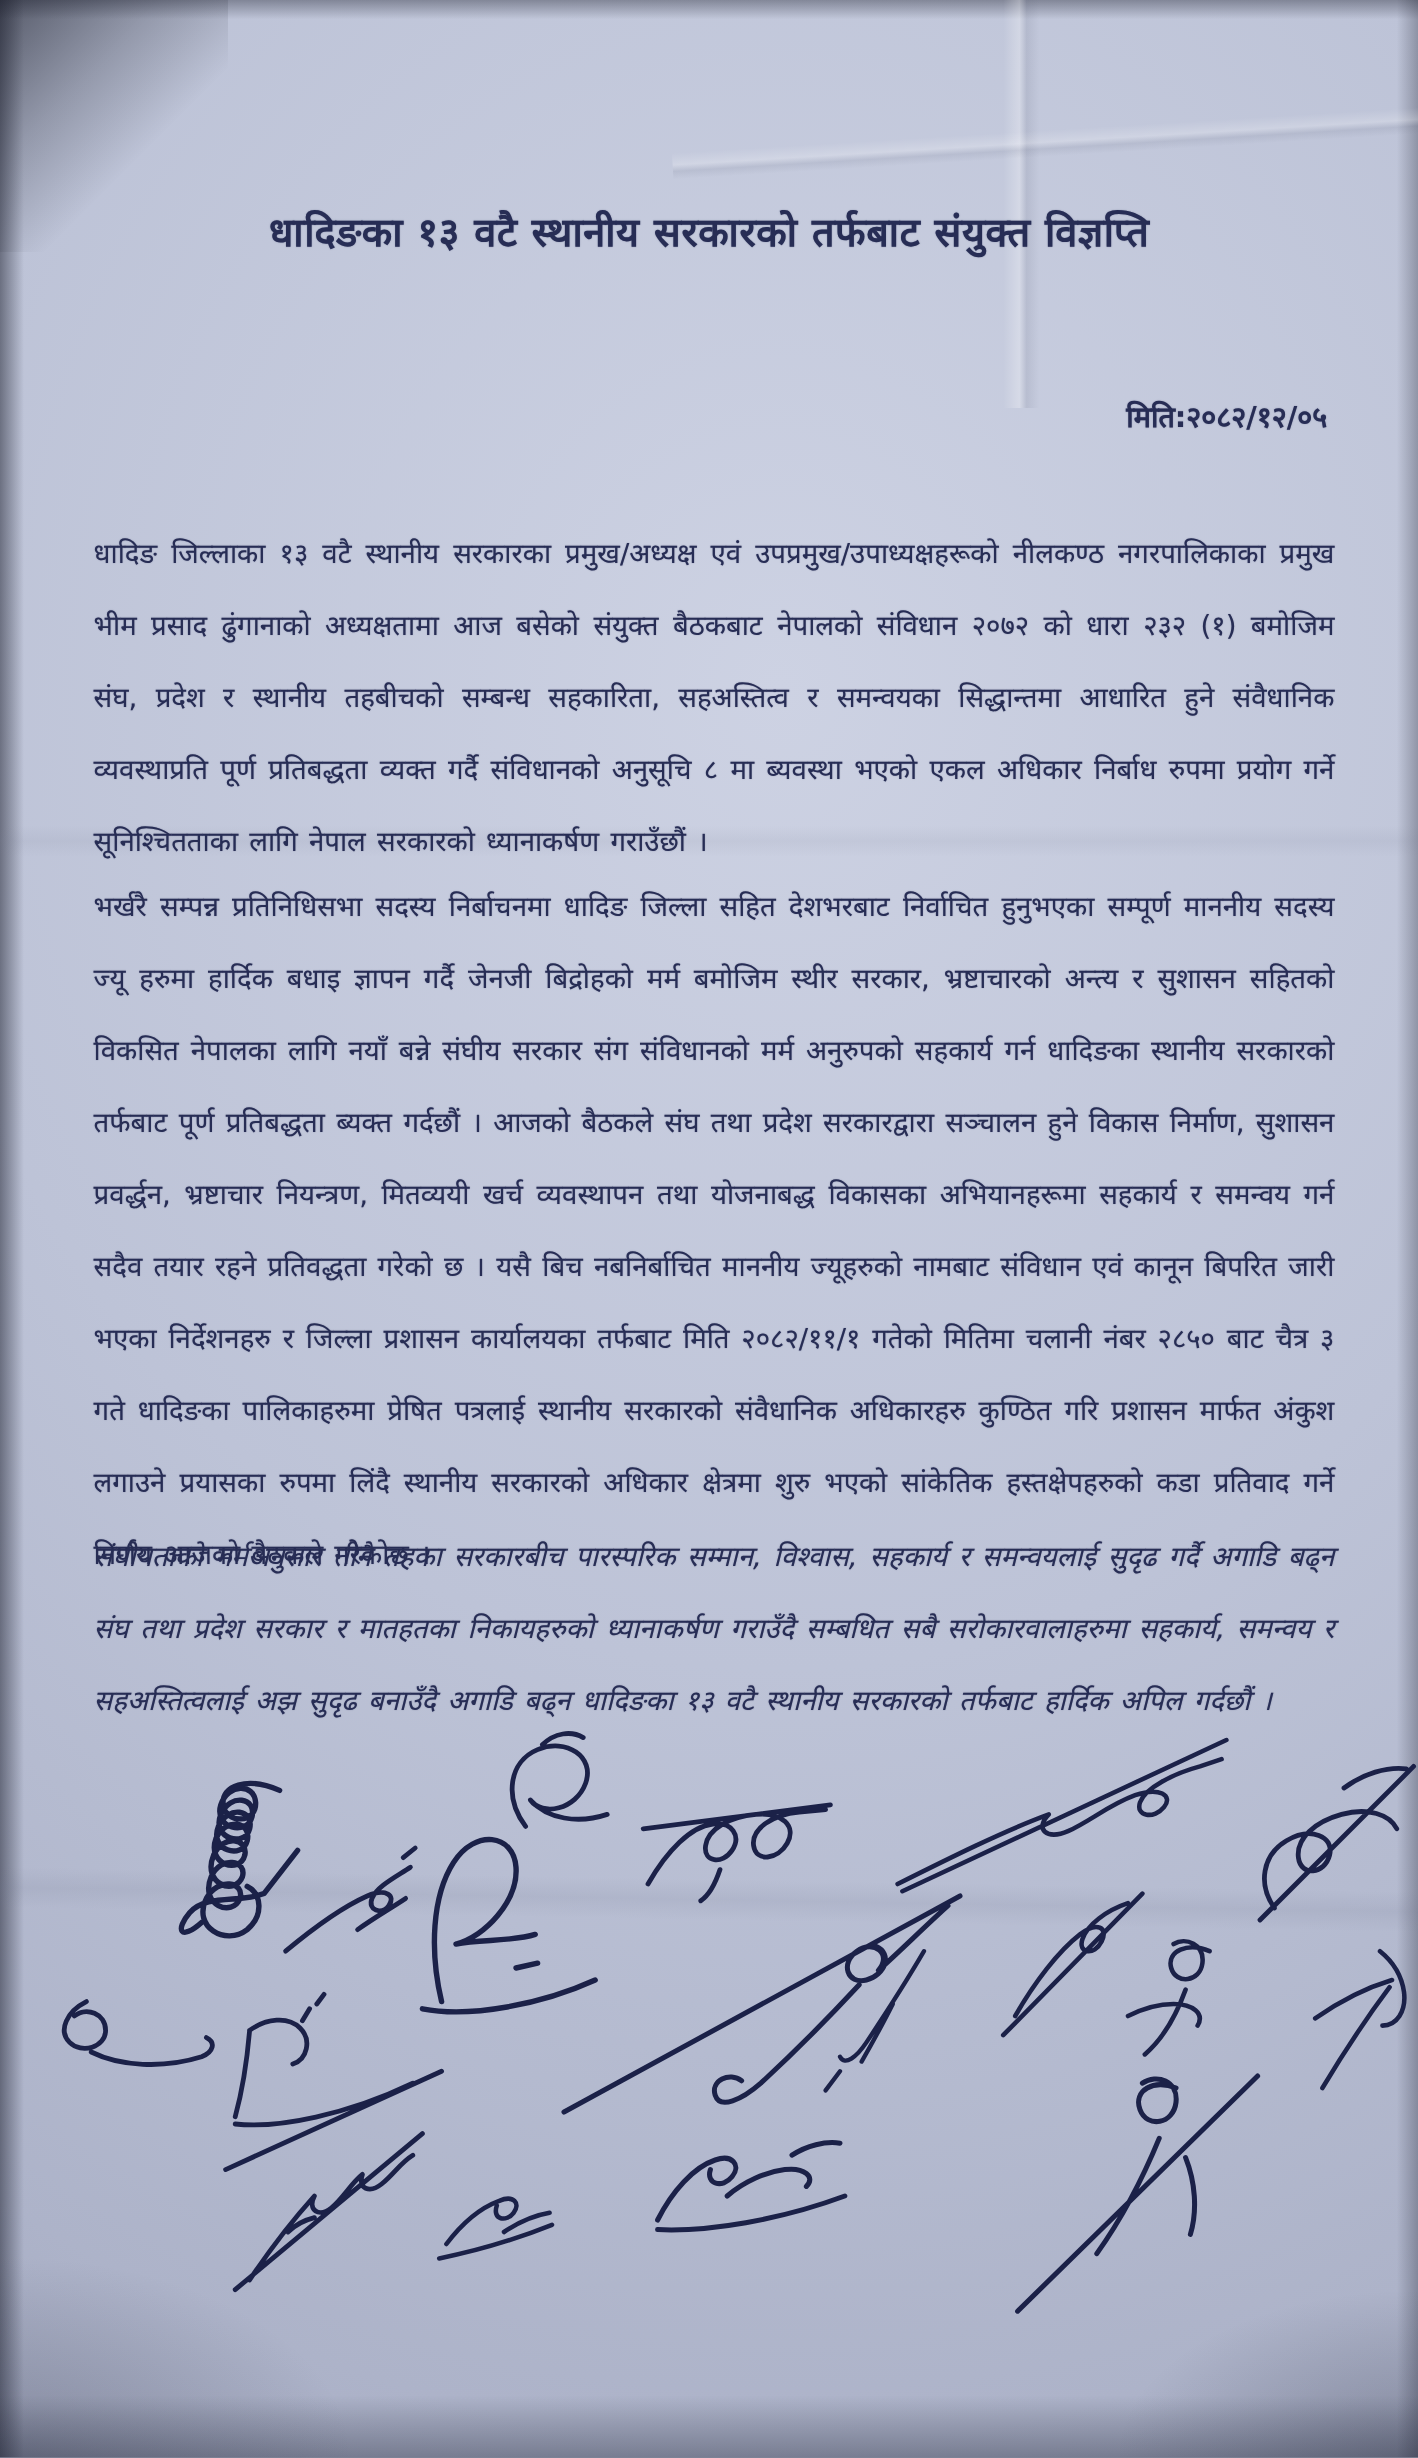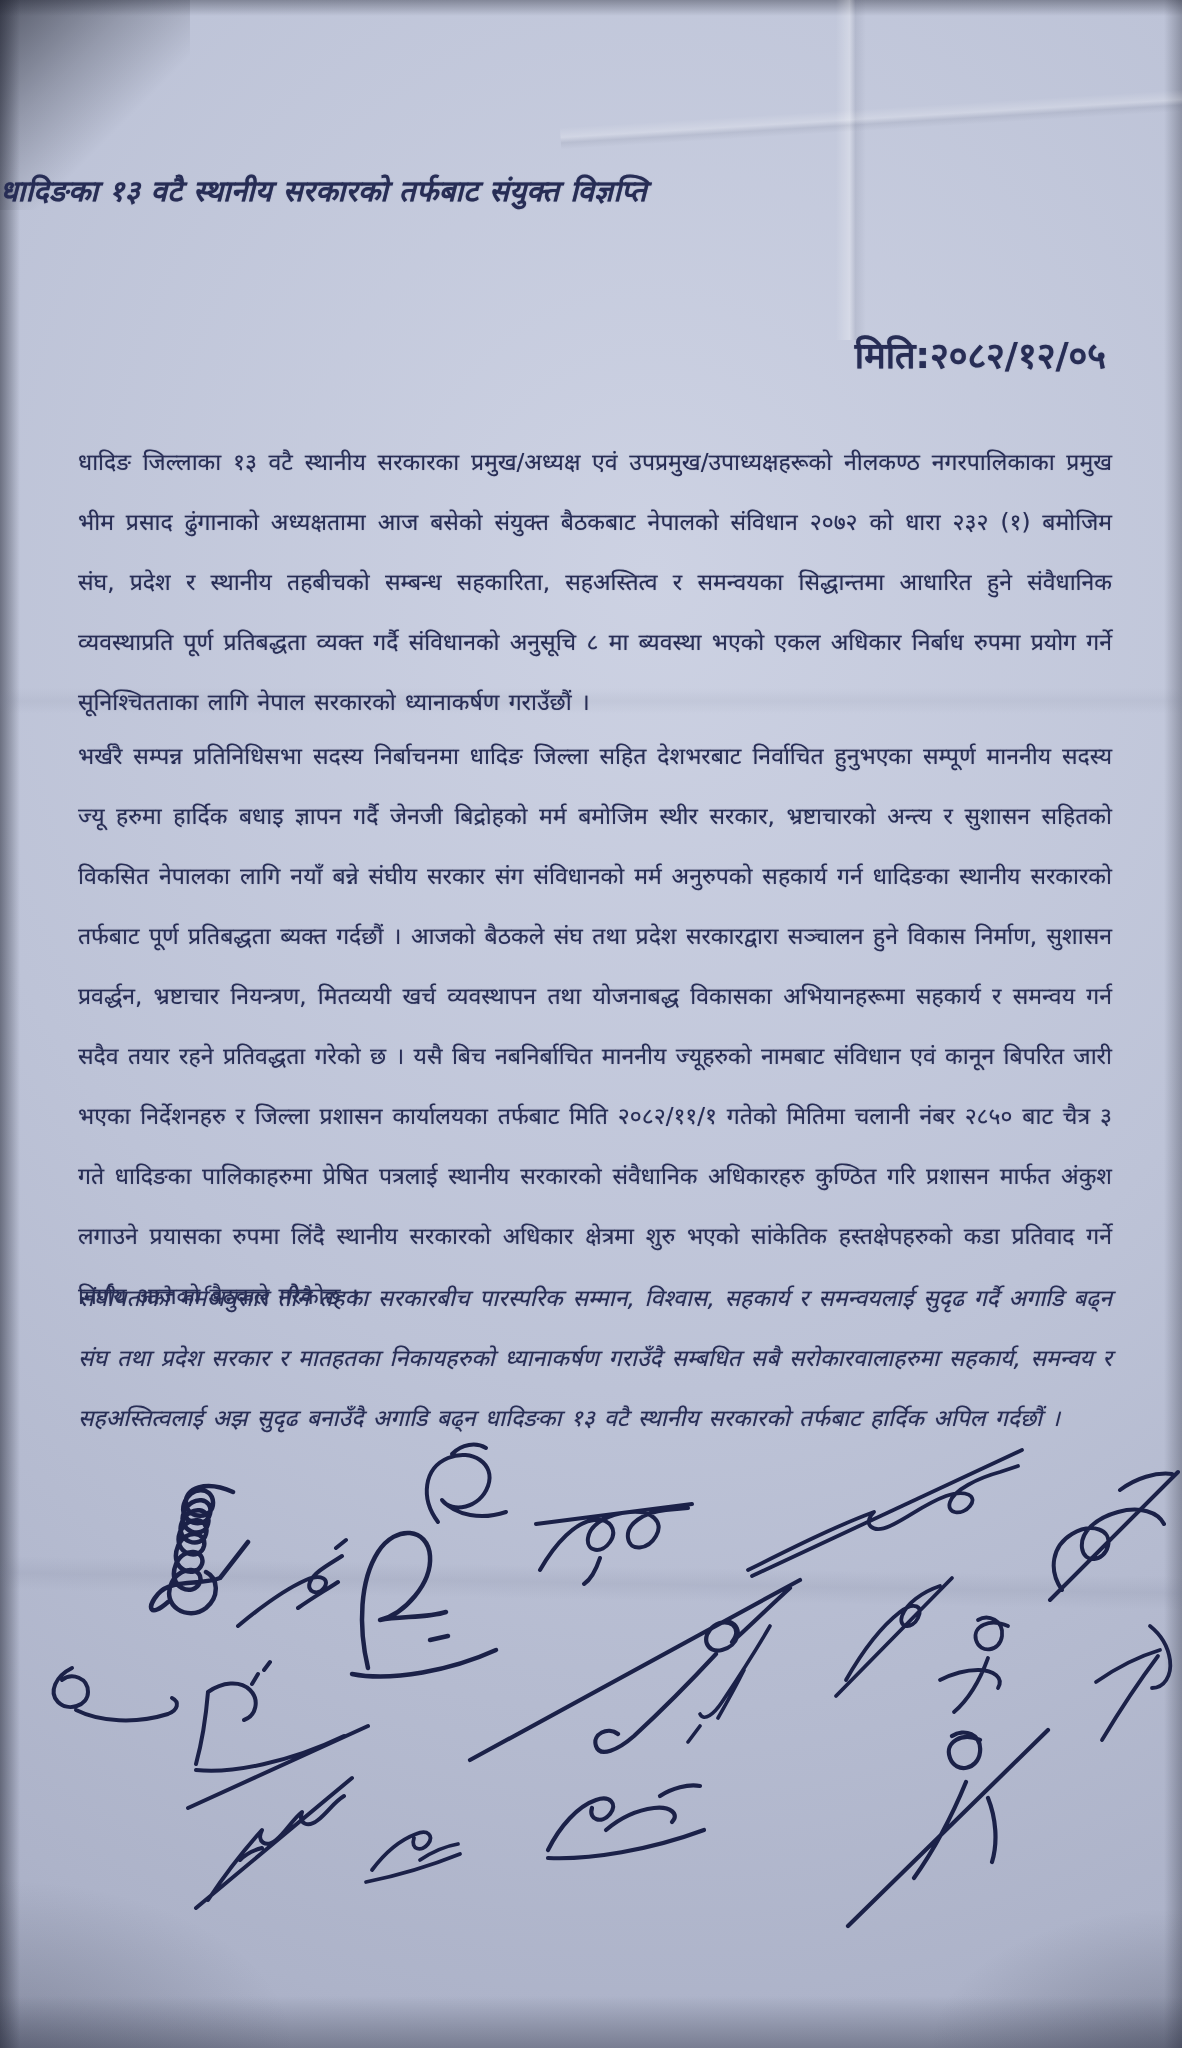--- a/index.html
+++ b/index.html
@@ -32,27 +32,26 @@
   .crease-h2 { top:1566px; left:0; width:1182px; height:34px; transform:rotate(1deg);
     background:linear-gradient(180deg, rgba(255,255,255,0), rgba(110,116,140,.12) 50%, rgba(255,255,255,0)); }
   .fold-bl { bottom:0; left:0; width:420px; height:240px;
     background:radial-gradient(100% 100% at 0% 100%, rgba(40,44,62,.28), rgba(40,44,62,0) 70%); }
   .fold-br { bottom:0; right:0; width:360px; height:200px;
     background:radial-gradient(100% 100% at 100% 100%, rgba(40,44,62,.30), rgba(40,44,62,0) 70%); }
 
   
   .doc-title {
     position:absolute; top:170px; left:0; right:0;
-    text-align:left; font-size:29px; font-weight:bold; letter-spacing:.5px;
+    text-align:center; font-size:33px; font-weight:bold; letter-spacing:.5px;
     text-shadow:0 0 1px rgba(39,45,85,.55);
-    font-style:italic;
   }
   .doc-date {
     position:absolute; top:330px; right:76px;
-    font-size:36px; font-weight:bold; text-shadow:0 0 1px rgba(39,45,85,.5);
+    font-size:24px; font-weight:bold; text-shadow:0 0 1px rgba(39,45,85,.5);
   }
   .para {
     position:absolute; left:78px; width:1034px;
     font-size:23px; line-height:60px; text-align:justify;
     text-shadow:0 0 1px rgba(39,45,85,.45);
     word-spacing:2px;
   }
   .p1 { top:432px; }
   .p2 { top:726px; }
   .p3 { top:1268px;font-style:italic; }

